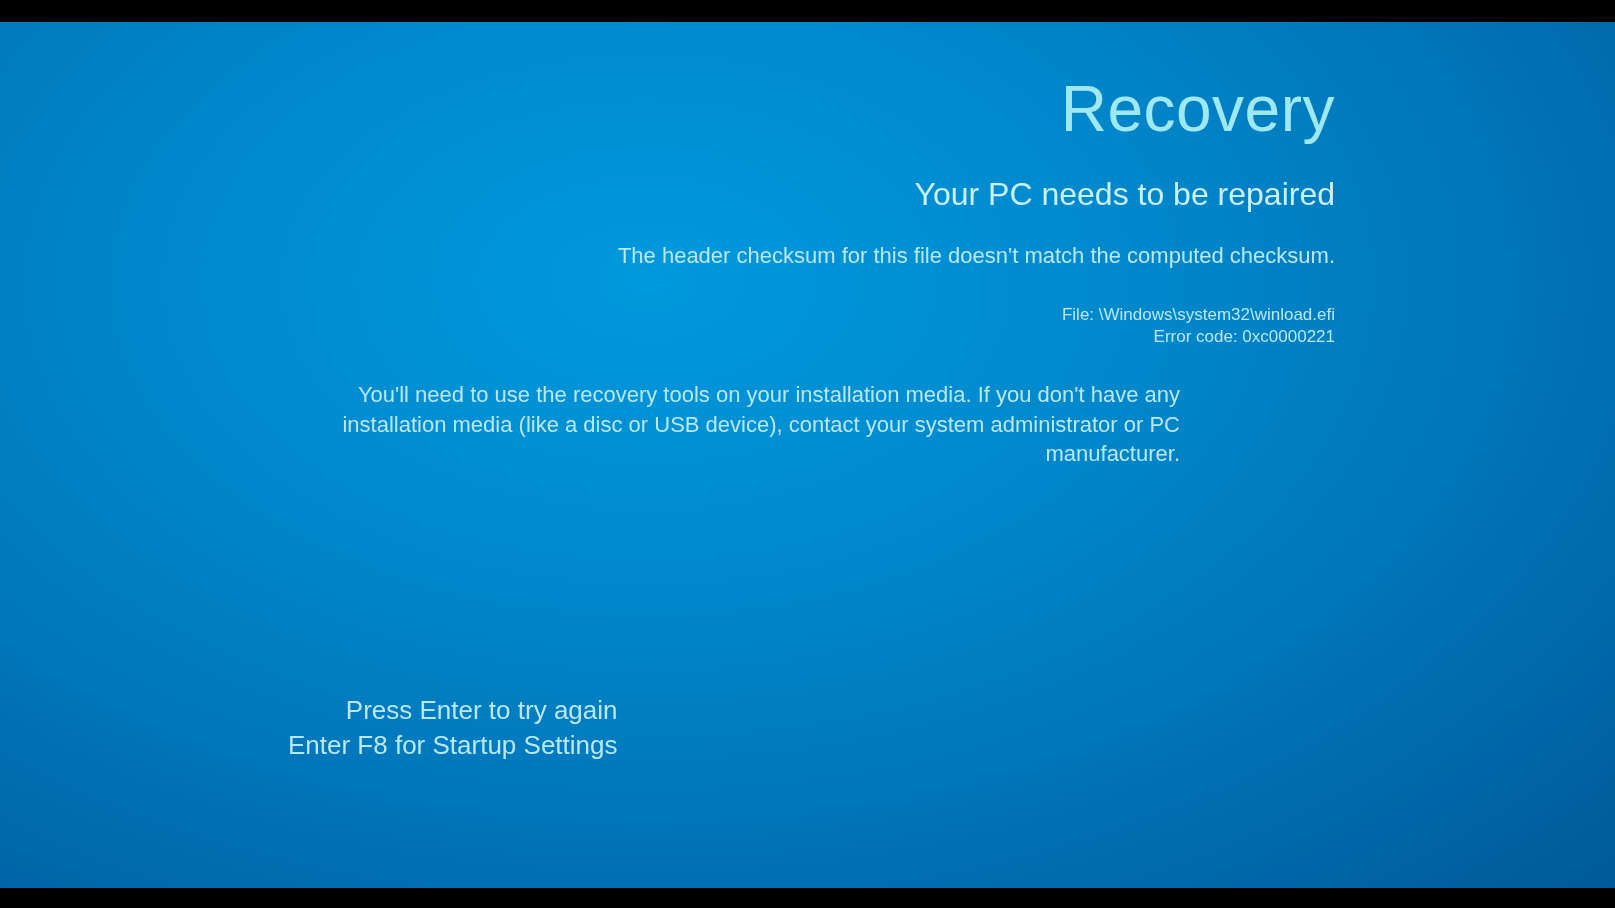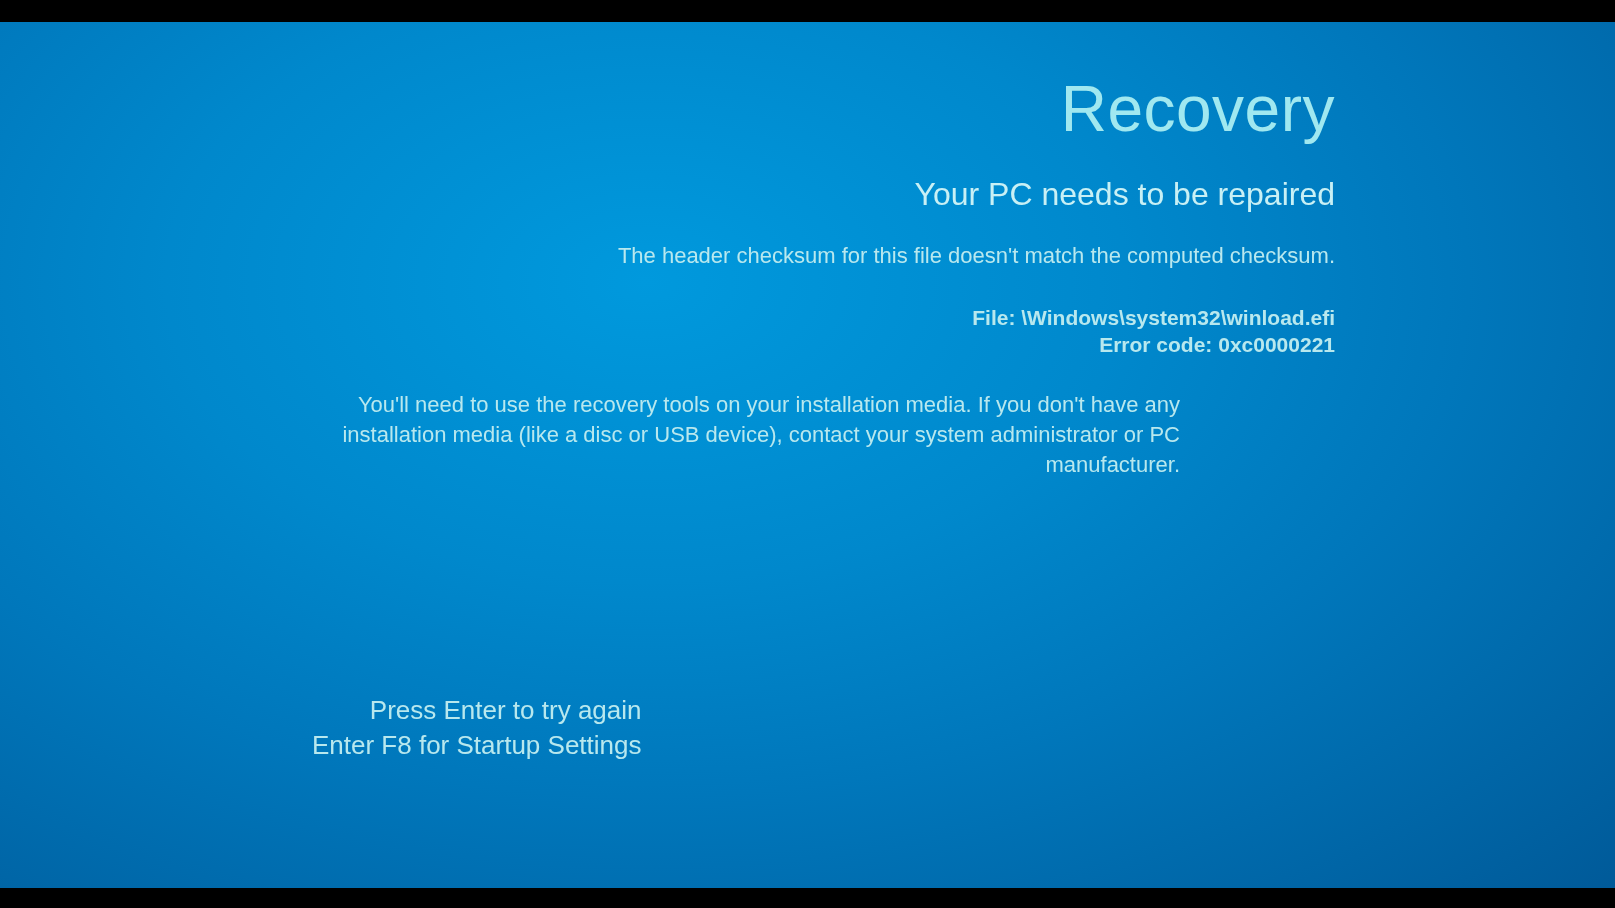--- a/index.html
+++ b/index.html
@@ -59,41 +59,41 @@
     }
     .error-desc {
       font-size: 22px;
       font-weight: 300;
       color: #b8e8ee;
       margin-bottom: 32px;
       margin-left: 6px;
       line-height: 1.4;
     }
     .file-line, .error-code-line {
-      font-size: 21px;
-      font-weight: 700;
+      font-size: 17px;
+      font-weight: 400;
       color: #b8e8ee;
       margin-left: 10px;
       line-height: 1.3;
     }
     .error-code-line {
       margin-bottom: 32px;
     }
     .instructions {
       font-size: 22px;
       font-weight: 300;
       color: #b8e8ee;
       margin-left: 10px;
       line-height: 1.35;
       max-width: 890px;
     }
     .key-instructions {
       position: absolute;
       bottom: 125px;
-      left: 312px;
+      left: 288px;
     }
     .key-line {
       font-size: 26px;
       font-weight: 300;
       color: #b8e8ee;
       line-height: 1.35;
     }
   </style>
 </head>
 <body>

